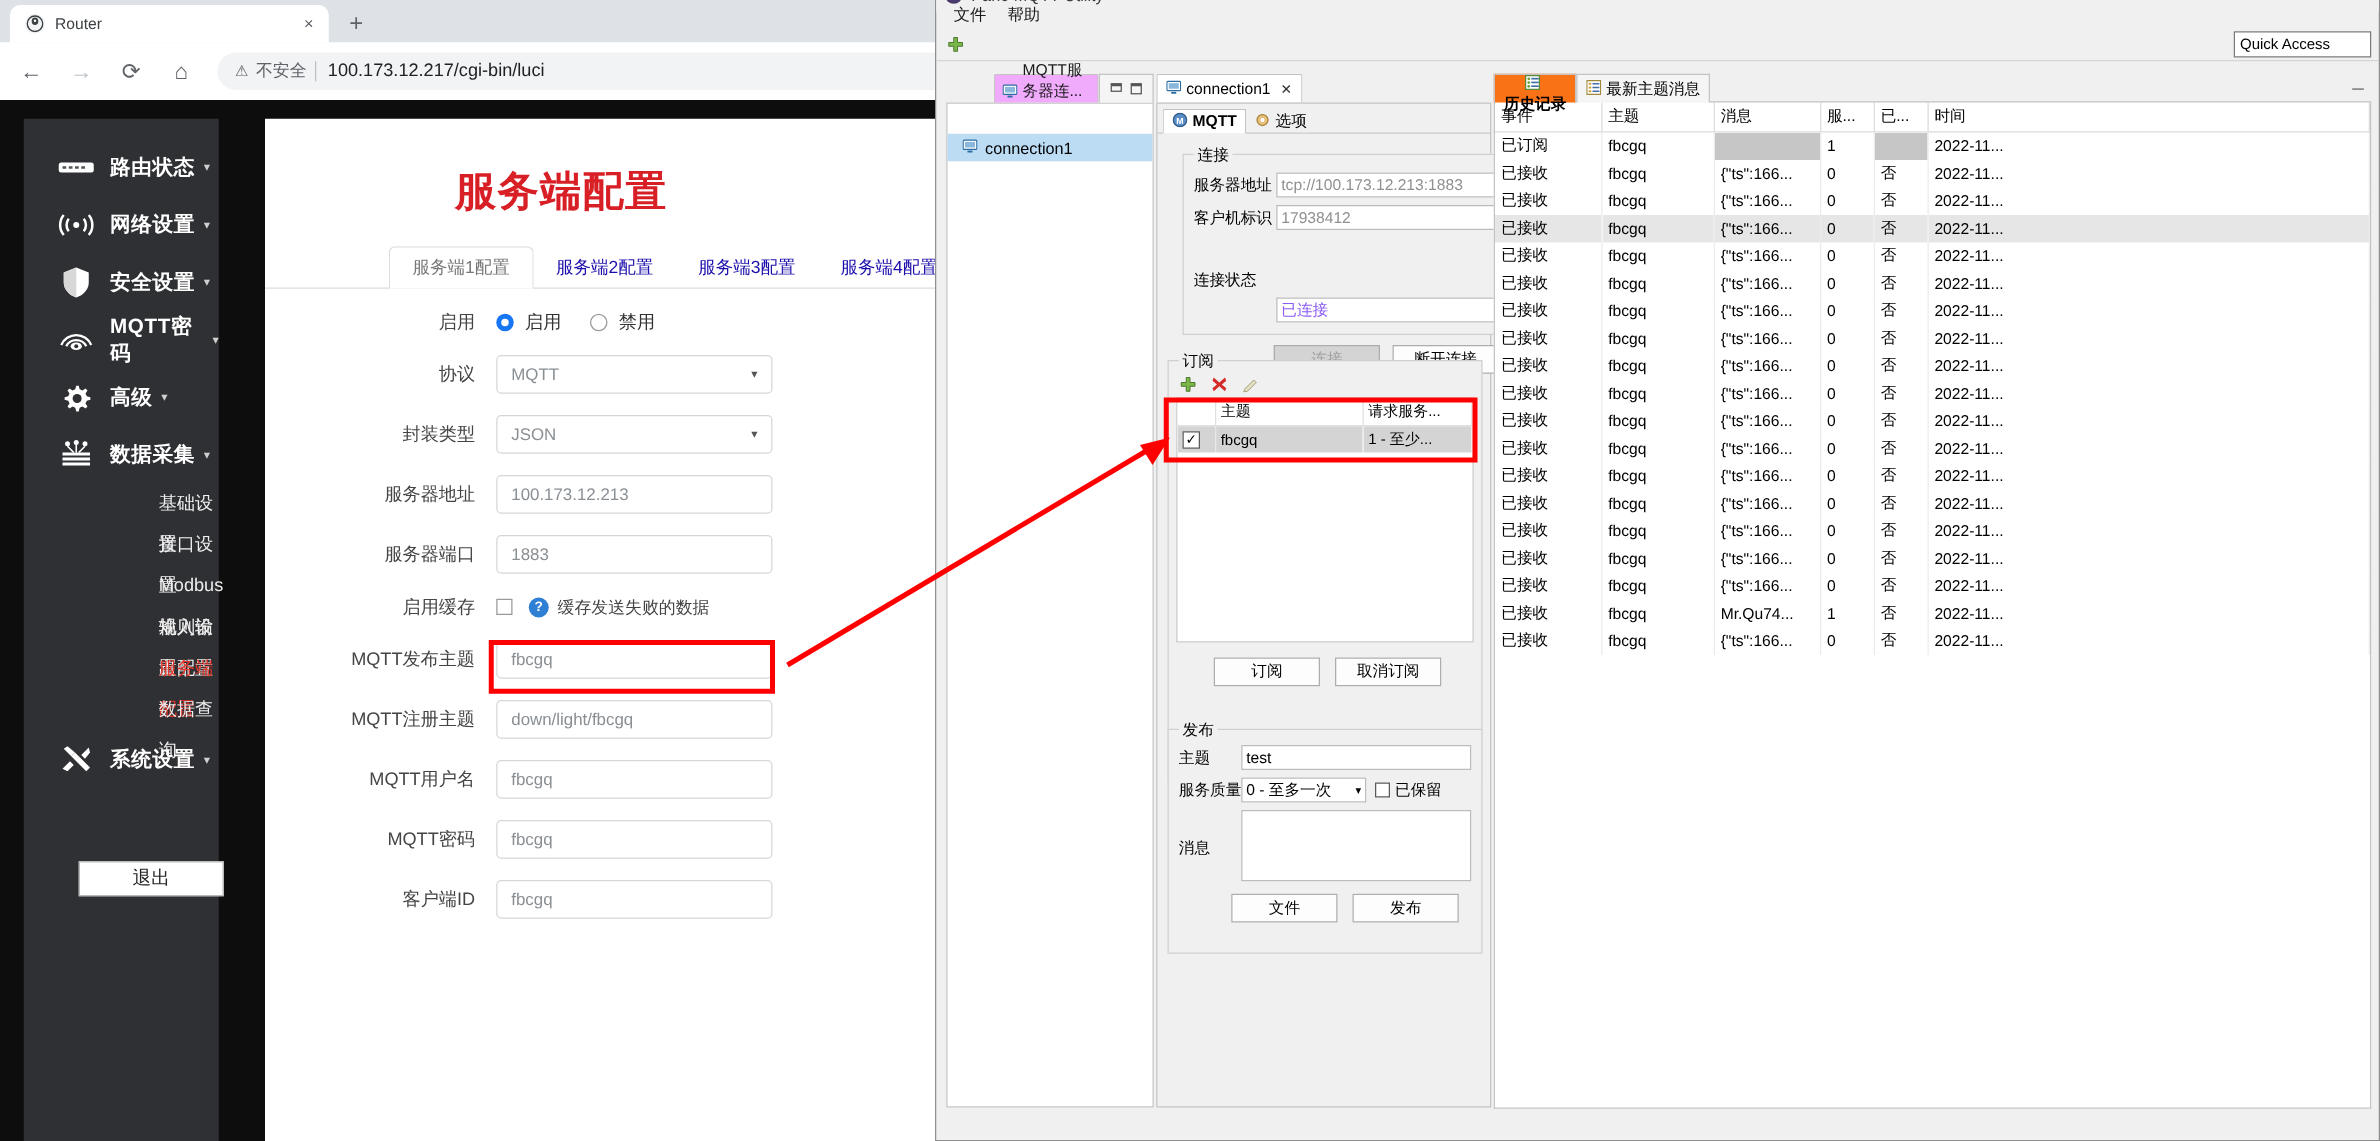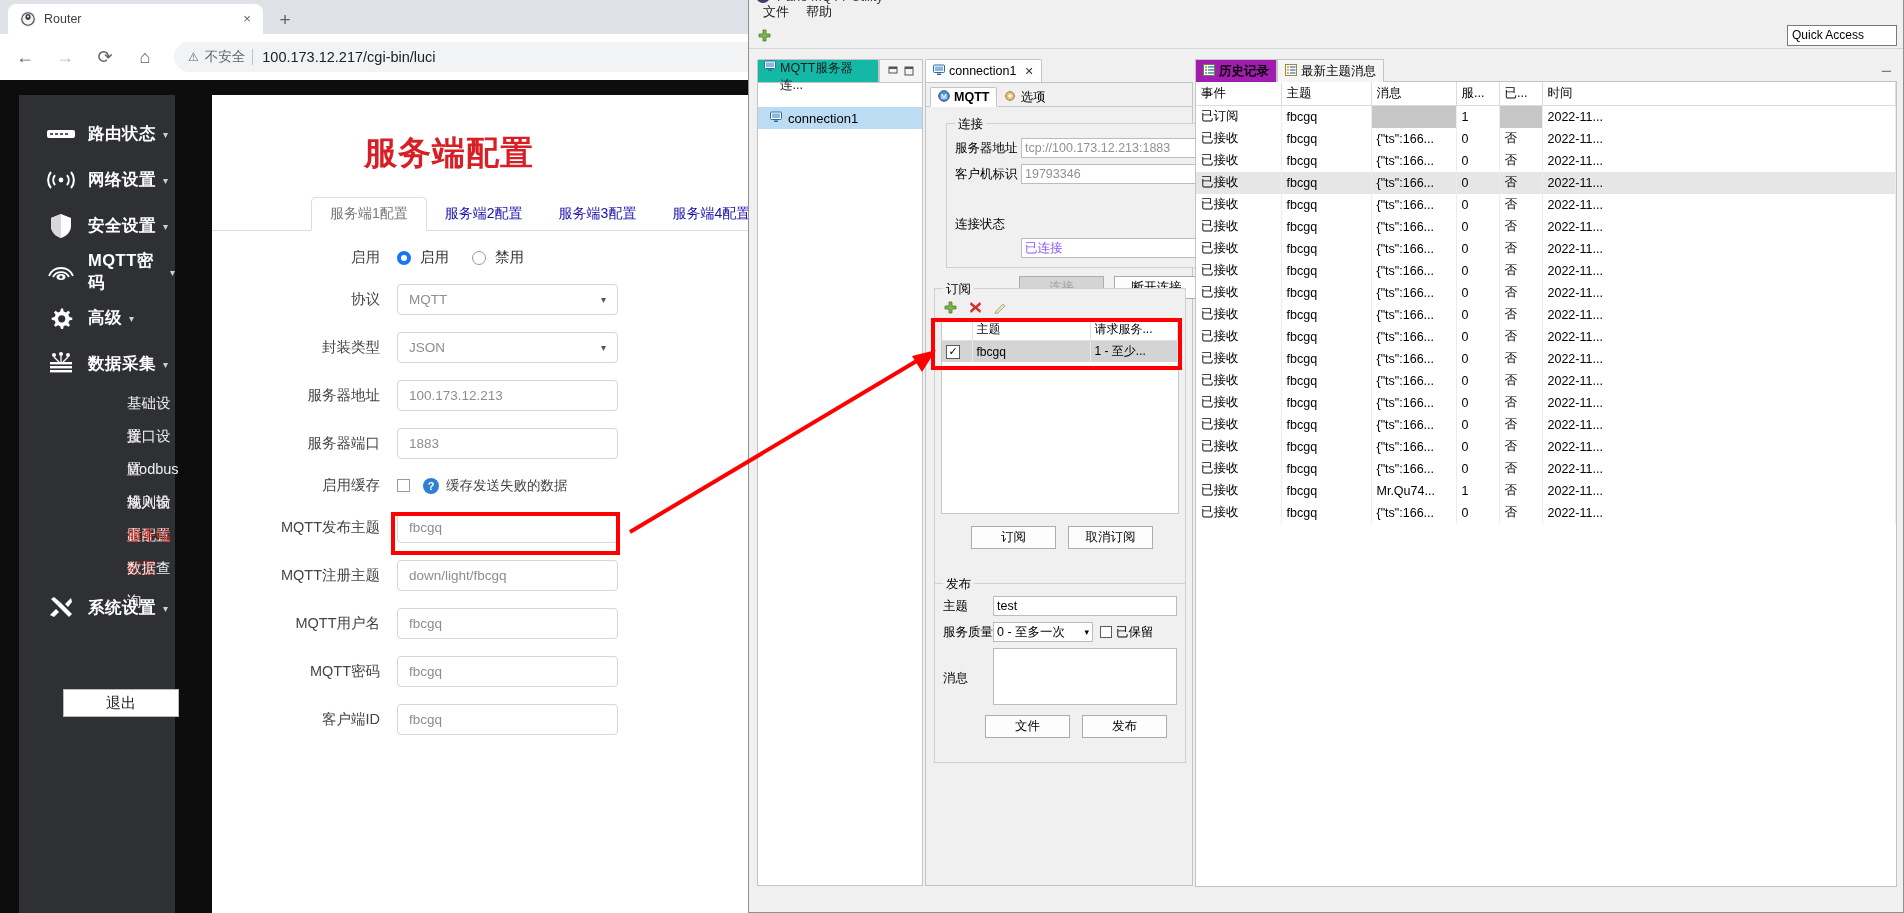--- a/index.html
+++ b/index.html
@@ -159,23 +159,23 @@
   .quick-access {
     position: absolute; right: 6px; top: 42px; width: 110px; height: 21px;
     border: 1px solid #7a7a7a; background: #fff; font-size: 12px; color: #000;
     line-height: 19px; padding-left: 4px; cursor: text;
   }
 
   
   .view-left { position: absolute; left: 8px; top: 76px; width: 166px; height: 828px; }
   .view-tabbar { height: 23px; display: flex; align-items: stretch; }
   .view-tab {
-    background: #14b8a6; border: 1px solid #c4c4c4; border-bottom: none;
-    display: flex; align-items: flex-start; padding: 0 6px; font-size: 12.5px; color: #1a1a1a;
-    border-radius: 2px 2px 0 0; cursor: pointer;
+    background: #f0abfc; border: 1px solid #c4c4c4; border-bottom: none;
+    display: flex; align-items: flex-end; padding: 0 6px; font-size: 12.5px; color: #1a1a1a;
+    border-radius: 2px 2px 0 0; cursor: pointer; margin-left: 38px;
   }
   .view-tab .vt-ico { margin-right: 4px; }
   .view-minmax { display: flex; align-items: center; border: 1px solid #c4c4c4; border-bottom:none; background:#f5f5f5; padding: 0 5px; flex:1; justify-content:flex-end; }
   .vmm { width: 16px; height: 16px; display: flex; align-items: center; justify-content: center; cursor: pointer; }
   .view-body { border: 1px solid #c4c4c4; background: #fff; height: 804px; }
   .tree-row {
     display: flex; align-items: center; height: 22px; padding-left: 12px;
     background: #bcdcf4; font-size: 13px; color: #000; cursor: pointer; margin-top: 24px;
   }
   .tree-row .tr-ico { margin-right: 6px; }
@@ -234,21 +234,21 @@
   .toolrow { display: flex; align-items: center; padding: 3px 0 3px 8px; gap: 10px; }
   .tico { width: 15px; height: 15px; cursor: pointer; display:flex; align-items:center; justify-content:center; }
 
   
   .view-log { position: absolute; left: 446px; top: 76px; width: 702px; height: 828px; }
   .log-tabbar { display: flex; height: 23px; }
   .log-tab {
     display: flex; align-items: center; padding: 0 7px; font-size: 12.5px; color: #000;
     border: 1px solid #c4c4c4; border-bottom: none; background: #f5f5f5; cursor: pointer;
   }
-  .log-tab.active { background: #a21caf; font-weight: bold; }
+  .log-tab.active { background: #f97316; font-weight: bold; flex-direction: column; }
   .log-tab .li { margin-right: 4px; }
   .log-spacer { flex: 1; border-bottom: 1px solid #c4c4c4; display:flex; justify-content:flex-end; align-items:center; }
   .log-body { border: 1px solid #c4c4c4; border-top: none; background: #fff; height: 805px; overflow: hidden; }
   .log-tbl { width: 100%; border-collapse: collapse; table-layout: fixed; }
   .log-tbl th {
     font-size: 12.5px; font-weight: normal; text-align: left; color: #000;
     border-right: 1px solid #dcdcdc; border-bottom: 1px solid #dcdcdc;
     padding: 3px 5px; background: #fff; white-space: nowrap;
   }
   .log-tbl td {
@@ -596,21 +596,21 @@
       </div>
 
       <div class="grp" style="left:20px; top:40px; width:280px; height:145px;">
         <div class="grp-title">连接</div>
         <div class="k-row" style="margin-top:14px">
           <span class="k-label">服务器地址</span>
           <span class="k-input" style="margin-right:8px">tcp://100.173.12.213:1883</span>
         </div>
         <div class="k-row">
           <span class="k-label">客户机标识</span>
-          <span class="k-input" style="margin-right:8px">19793346</span>
+          <span class="k-input" style="margin-right:8px">17938412</span>
         </div>
         <div class="k-row">
           <span class="k-label">连接状态</span>
           <span class="k-input green" style="margin-right:8px">已连接</span>
         </div>
         <div style="display:flex; gap:10px; margin:18px 0 0 72px;">
           <div class="btn disabled" style="width:85px">连接</div>
           <div class="btn w" style="width:85px">断开连接</div>
         </div>
       </div>

